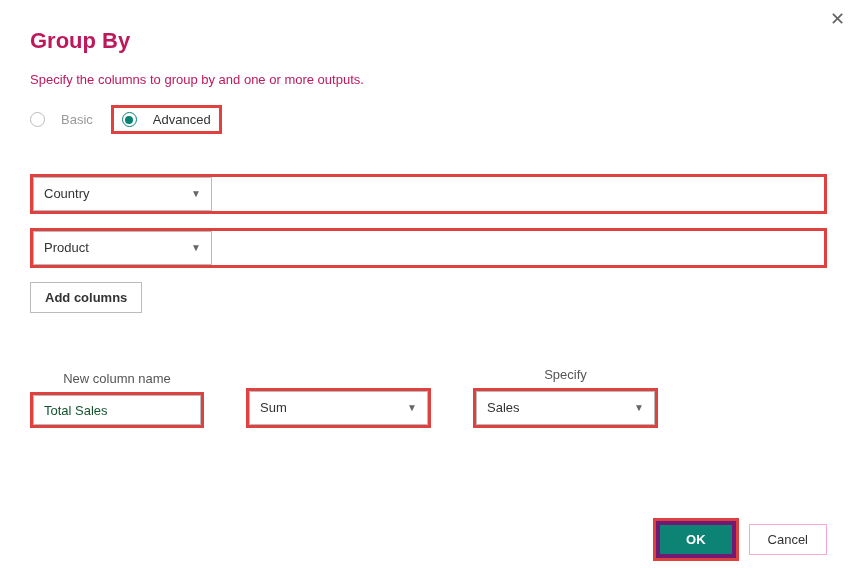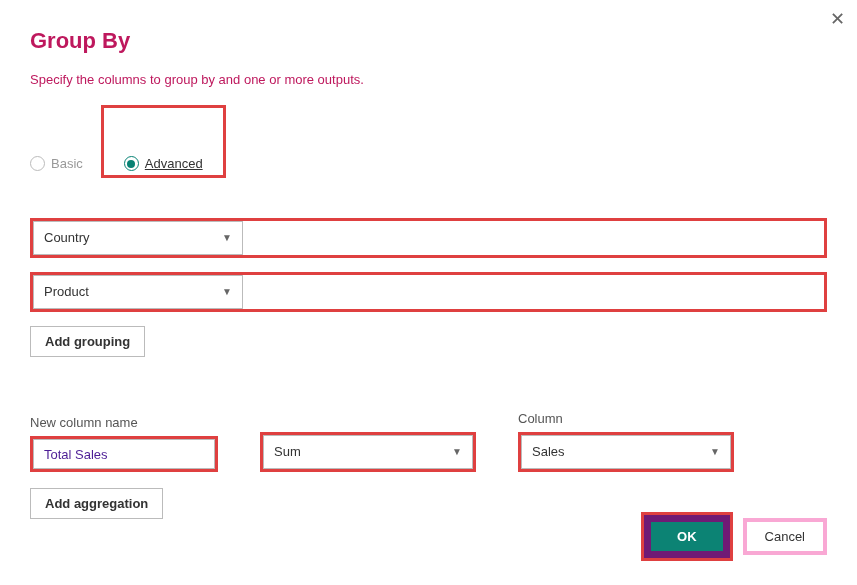--- a/index.html
+++ b/index.html
@@ -35,23 +35,22 @@
     }
     .mode-row {
       display: flex;
       align-items: center;
       gap: 18px;
       margin-bottom: 40px;
     }
     .radio-wrap {
       display: flex;
       align-items: center;
-      gap: 6px;
-      cursor: pointer;
-      margin-top: 44px;
+      gap: 16px;
+      cursor: pointer;
     }
     .radio-outer {
       width: 15px;
       height: 15px;
       border-radius: 50%;
       border: 1.5px solid #bbb;
       display: flex;
       align-items: center;
       justify-content: center;
     }
@@ -64,31 +63,30 @@
       border-radius: 50%;
       background: #078274;
     }
     .basic-label { color: #999; }
     .adv-label { color: #333; }
     .hl {
       border: 3px solid rgba(215, 16, 16, 0.8);
       display: inline-block;
     }
     .hl-pad {
-      padding: 4px 20px;
-      text-decoration: underline;
+      padding: 4px 8px;
     }
     .group-cols {
       display: flex;
       flex-direction: column;
       gap: 14px;
       margin-bottom: 14px;
     }
     .dropdown {
-      width: 210px;
+      width: 179px;
       height: 30px;
       border: 1px solid #bbb;
       background: #fff;
       display: flex;
       align-items: center;
       justify-content: space-between;
       padding: 16px 10px;
       font-size: 13px;
       color: #333;
       cursor: pointer;
@@ -113,54 +111,55 @@
     .agg-row {
       display: flex;
       gap: 42px;
       align-items: flex-end;
       margin-bottom: 16px;
     }
     .agg-col {
       display: flex;
       flex-direction: column;
       gap: 6px;
+      align-items: center;
     }
     .field-label {
       font-size: 13px;
       color: #555;
     }
     .text-input {
-      width: 182px;
+      width: 168px;
       height: 30px;
       border: 1px solid #bbb;
       background: #fff;
       padding: 0 10px;
       font-size: 13px;
-      color: #4c1d95;
+      color: #14532d;
       font-family: inherit;
     }
     .footer {
       position: absolute;
       bottom: 24px;
       right: 30px;
       display: flex;
       gap: 10px;
       align-items: center;
     }
     .btn-primary {
       background: #0c8374;
       color: #fff;
-      border: 7px solid #701a75;
+      border: 4px solid #701a75;
       padding: 7px 26px;
       font-size: 13px;
       font-weight: 600;
       cursor: pointer;
     }
     .btn-cancel {
-      border: 4px solid #f9a8d4;
+      border: 1px solid #f9a8d4;
       background: #fff;
       padding: 7px 18px;
       font-size: 13px;
       color: #333;
       cursor: pointer;
     }
     .hl-tight { line-height: 0; }
   </style>
 </head>
 <body>
@@ -195,49 +194,48 @@
     </div>
   </span>
   <span class="hl hl-tight">
     <div class="dropdown">
       <span>Product</span>
       <span class="caret">▼</span>
     </div>
   </span>
 </div>
 
-<button class="btn-secondary">Add grouping</button>
+<button class="btn-secondary">Add columns</button>
 
 <div class="agg-section">
   <div class="agg-row">
     <div class="agg-col">
       <div class="field-label">New column name</div>
       <span class="hl hl-tight">
         <input type="text" class="text-input" value="Total Sales" style="">
       </span>
     </div>
     <div class="agg-col">
       <span class="hl hl-tight">
         <div class="dropdown">
           <span>Sum</span>
           <span class="caret">▼</span>
         </div>
       </span>
     </div>
     <div class="agg-col">
-      <div class="field-label">Column</div>
+      <div class="field-label">Specify</div>
       <span class="hl hl-tight">
         <div class="dropdown">
           <span>Sales</span>
           <span class="caret">▼</span>
         </div>
       </span>
     </div>
   </div>
-  <button class="btn-secondary">Add aggregation</button>
 </div>
 
 <div class="footer">
   <span class="hl hl-tight">
     <button class="btn-primary">OK</button>
   </span>
   <button class="btn-cancel">Cancel</button>
 </div>
 
 

